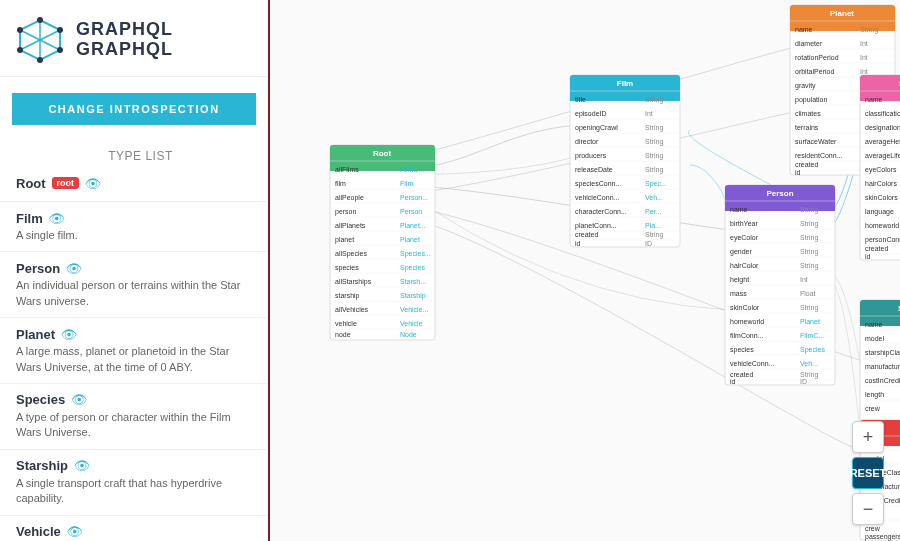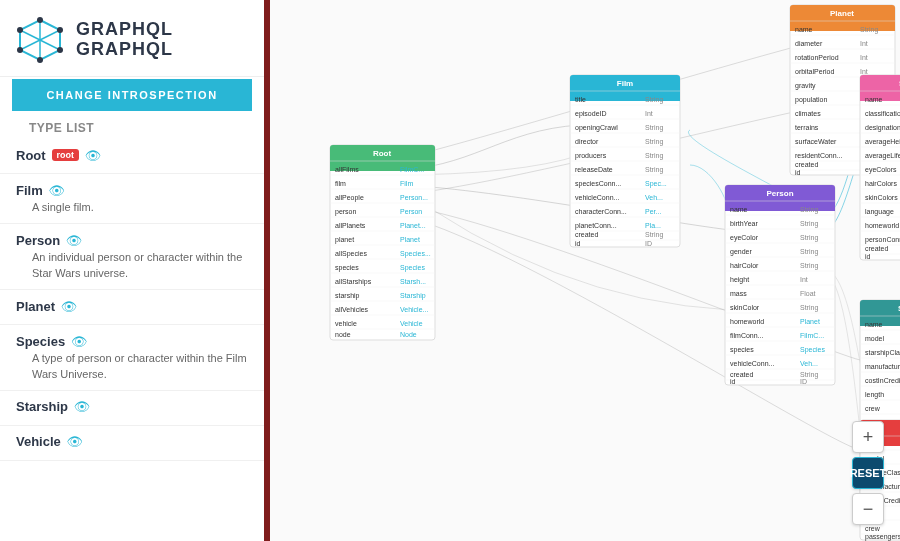--- a/index.html
+++ b/index.html
@@ -10,21 +10,21 @@
       height: 541px;
       width: 900px;
       overflow: hidden;
     }
 
     
     .sidebar {
       width: 270px;
       min-width: 270px;
       background: #fff;
-      border-right: 6px solid #7f1d1d;
+      border-right: 2px solid #7f1d1d;
       display: flex;
       flex-direction: column;
       height: 100%;
       overflow-y: auto;
     }
 
     .logo-section {
       padding: 16px 16px 12px 16px;
       display: flex;
       align-items: center;
@@ -49,35 +49,36 @@
       letter-spacing: 1px;
       line-height: 1.1;
     }
 
     .change-introspection-btn {
       background: #29b6d5;
       color: #fff;
       border: none;
       padding: 10px 0;
       width: calc(100% - 24px);
-      margin: 2px 12px;
+      margin: 16px 12px;
       font-size: 11px;
       font-weight: 700;
       letter-spacing: 1.5px;
       cursor: pointer;
       text-transform: uppercase;
     }
 
     .type-list-header {
       padding: 8px 16px 4px 29px;
       font-size: 12px;
-      font-weight: 700;
+      font-weight: 400;
       color: #888;
       letter-spacing: 0.5px;
       text-transform: uppercase;
+      text-align: center;
     }
 
     .type-item {
       padding: 8px 16px;
       border-bottom: 1px solid #f0f0f0;
     }
 
     .type-name-row {
       display: flex;
       align-items: center;
@@ -108,21 +109,20 @@
       justify-content: center;
       color: #29b6d5;
       cursor: pointer;
       font-size: 13px;
     }
 
     .type-description {
       font-size: 11px;
       color: #666;
       line-height: 1.4;
-      margin-left: 16px;
     }
 
     .no-description {
       font-size: 11px;
       color: #999;
       font-style: italic;
     }
 
     
     .graph-area {
@@ -211,43 +211,45 @@
       <span class="eye-icon">👁</span>
     </div>
     <div class="type-description">A single film.</div>
   </div>
 
   <div class="type-item">
     <div class="type-name-row">
       <span class="type-name">Person</span>
       <span class="eye-icon">👁</span>
     </div>
-    <div class="type-description">An individual person or character within the Star Wars universe.</div>
+    <div class="type-description">An individual person or terrains within the Star Wars universe.</div>
   </div>
 
   <div class="type-item">
     <div class="type-name-row">
       <span class="type-name">Planet</span>
       <span class="eye-icon">👁</span>
     </div>
+    <div class="type-description">A large mass, planet or planetoid in the Star Wars Universe, at the time of 0 ABY.</div>
   </div>
 
   <div class="type-item">
     <div class="type-name-row">
       <span class="type-name">Species</span>
       <span class="eye-icon">👁</span>
     </div>
     <div class="type-description">A type of person or character within the Film Wars Universe.</div>
   </div>
 
   <div class="type-item">
     <div class="type-name-row">
       <span class="type-name">Starship</span>
       <span class="eye-icon">👁</span>
     </div>
+    <div class="type-description">A single transport craft that has hyperdrive capability.</div>
   </div>
 
   <div class="type-item">
     <div class="type-name-row">
       <span class="type-name">Vehicle</span>
       <span class="eye-icon">👁</span>
     </div>
 
   </div>
 </div>

